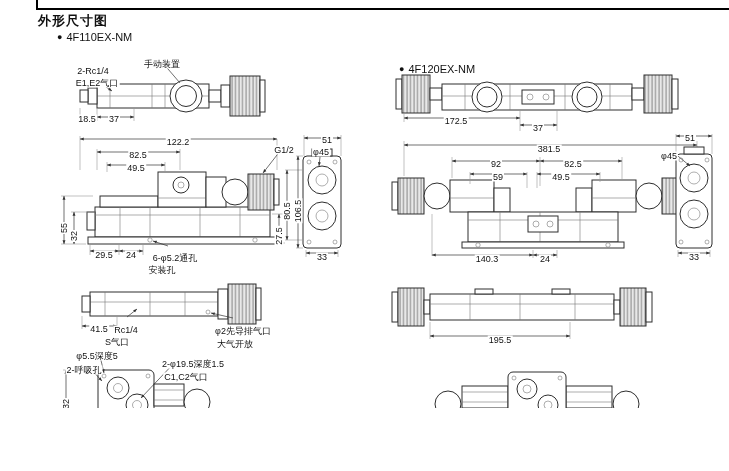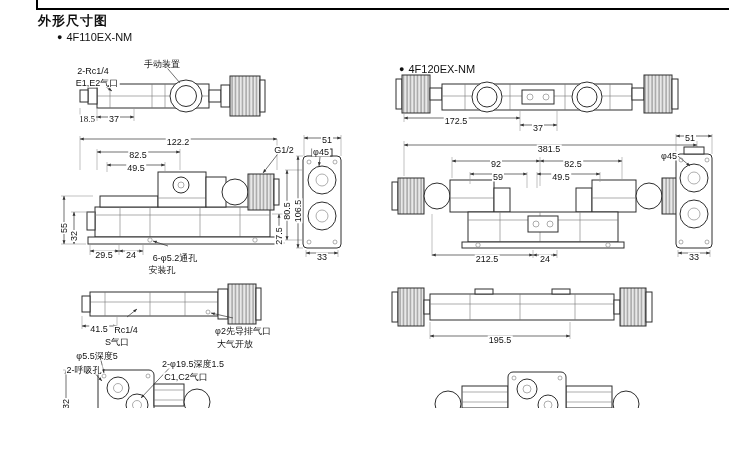--- a/index.html
+++ b/index.html
@@ -282,21 +282,21 @@
         <circle class="i" cx="560" cy="378" r="2"></circle>
       <circle class="i" cx="514" cy="416" r="2"></circle>
         <circle class="i" cx="560" cy="416" r="2"></circle>
     </g>
   </svg>
 
   <div style="position:absolute; left:0; top:8px; width:729px; height:471px;">
       <div class="ann" style="left: 93px; top: 63px;">2-Rc1/4</div>
       <div class="ann" style="left: 97px; top: 75px;">E1,E2气口</div>
       <div class="ann" style="left: 162px; top: 56px; text-align: center;">手动装置</div>
-      <div class="ann" style="left: 87px; top: 111px; font-family: Liberation Serif, serif;">18.5</div>
+      <div class="ann" style="left: 87px; top: 111px;">18.5</div>
       <div class="ann" style="left: 114px; top: 111px;">37</div>
       <div class="ann" style="left: 178px; top: 134px;">122.2</div>
       <div class="ann" style="left: 138px; top: 147px;">82.5</div>
       <div class="ann" style="left: 136px; top: 160px;">49.5</div>
       <div class="ann" style="left: 284px; top: 142px;">G1/2</div>
       <div class="ann" style="left: 327px; top: 132px;">51</div>
       <div class="ann" style="left: 321px; top: 144px;">φ45</div>
       <div class="ann rot" style="left: 287px; top: 203px;">80.5</div>
       <div class="ann rot" style="left: 298px; top: 203px;">106.5</div>
       <div class="ann rot" style="left: 64px; top: 220px;">55</div>
@@ -321,18 +321,18 @@
       <div class="ann" style="left: 456px; top: 113px;">172.5</div>
       <div class="ann" style="left: 538px; top: 120px;">37</div>
       <div class="ann" style="left: 549px; top: 141px;">381.5</div>
       <div class="ann" style="left: 690px; top: 130px;">51</div>
       <div class="ann" style="left: 669px; top: 148px;">φ45</div>
       <div class="ann" style="left: 496px; top: 156px;">92</div>
       <div class="ann" style="left: 573px; top: 156px;">82.5</div>
       <div class="ann" style="left: 498px; top: 169px;">59</div>
       <div class="ann" style="left: 561px; top: 169px;">49.5</div>
       <div class="ann" style="left: 694px; top: 249px;">33</div>
-      <div class="ann" style="left: 487px; top: 251px;">212.5</div>
+      <div class="ann" style="left: 487px; top: 251px;">140.3</div>
       <div class="ann" style="left: 545px; top: 251px;">24</div>
       <div class="ann" style="left: 500px; top: 332px;">195.5</div>
     </div>
 
 </div>
 
 </body></html>

